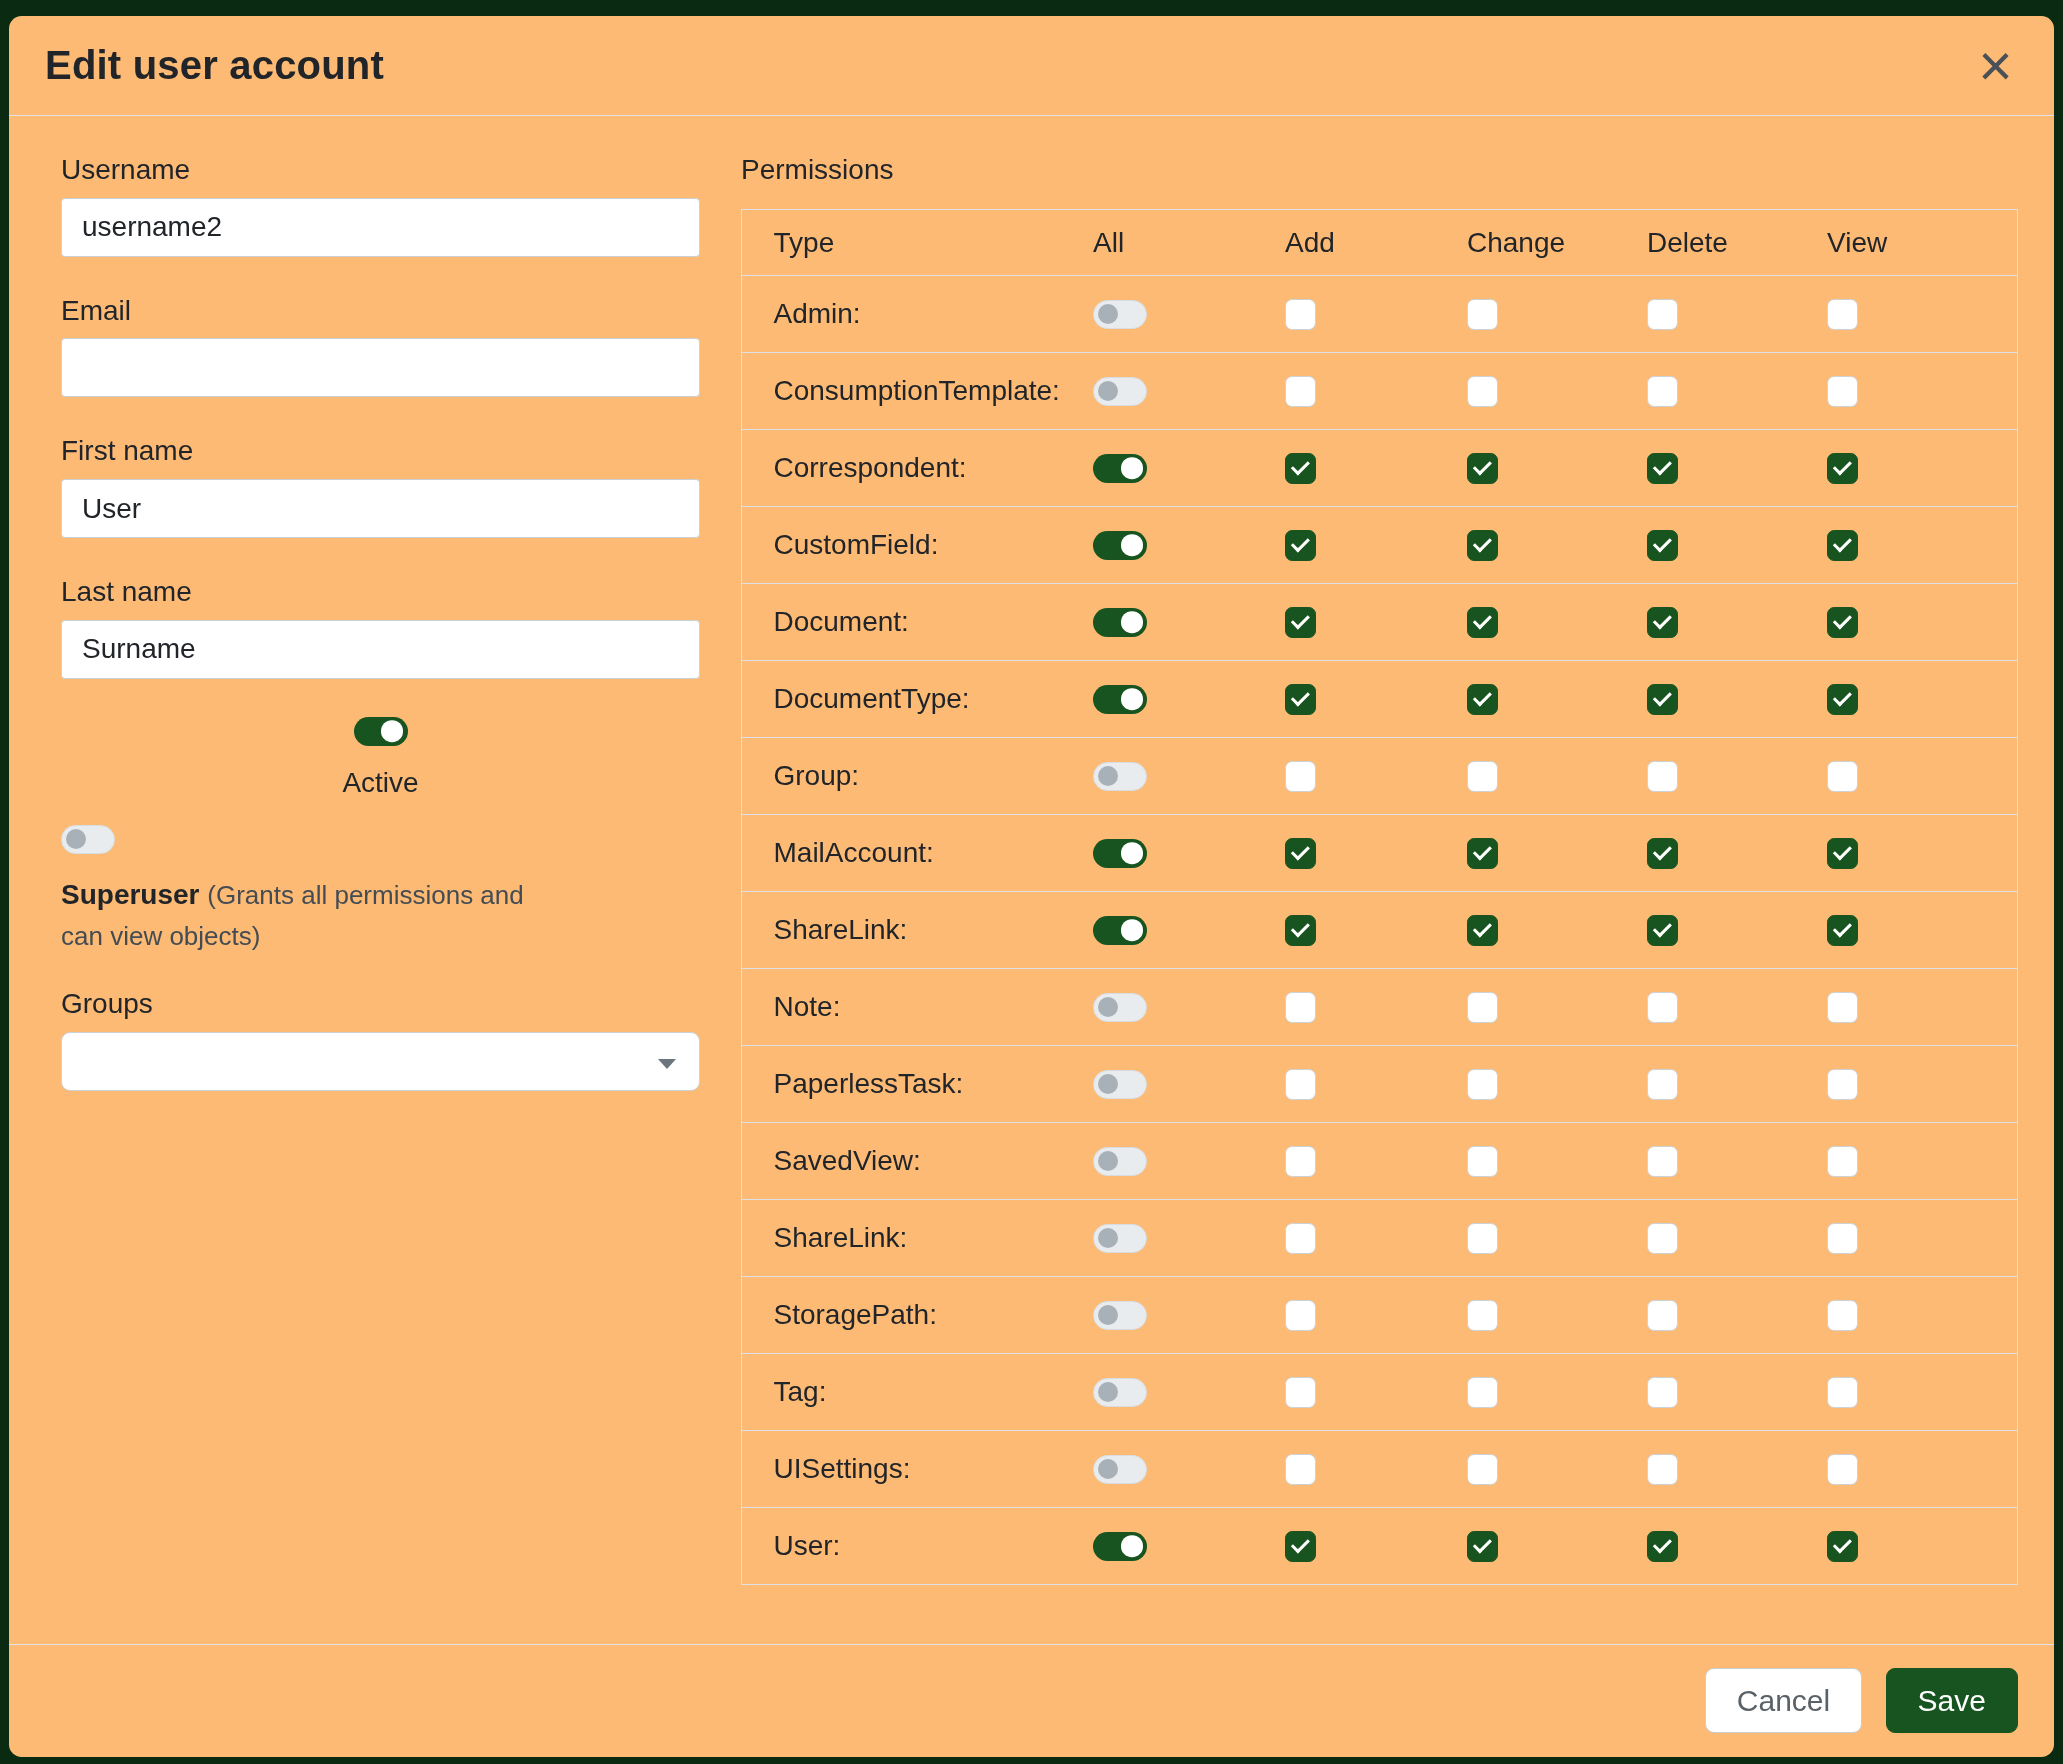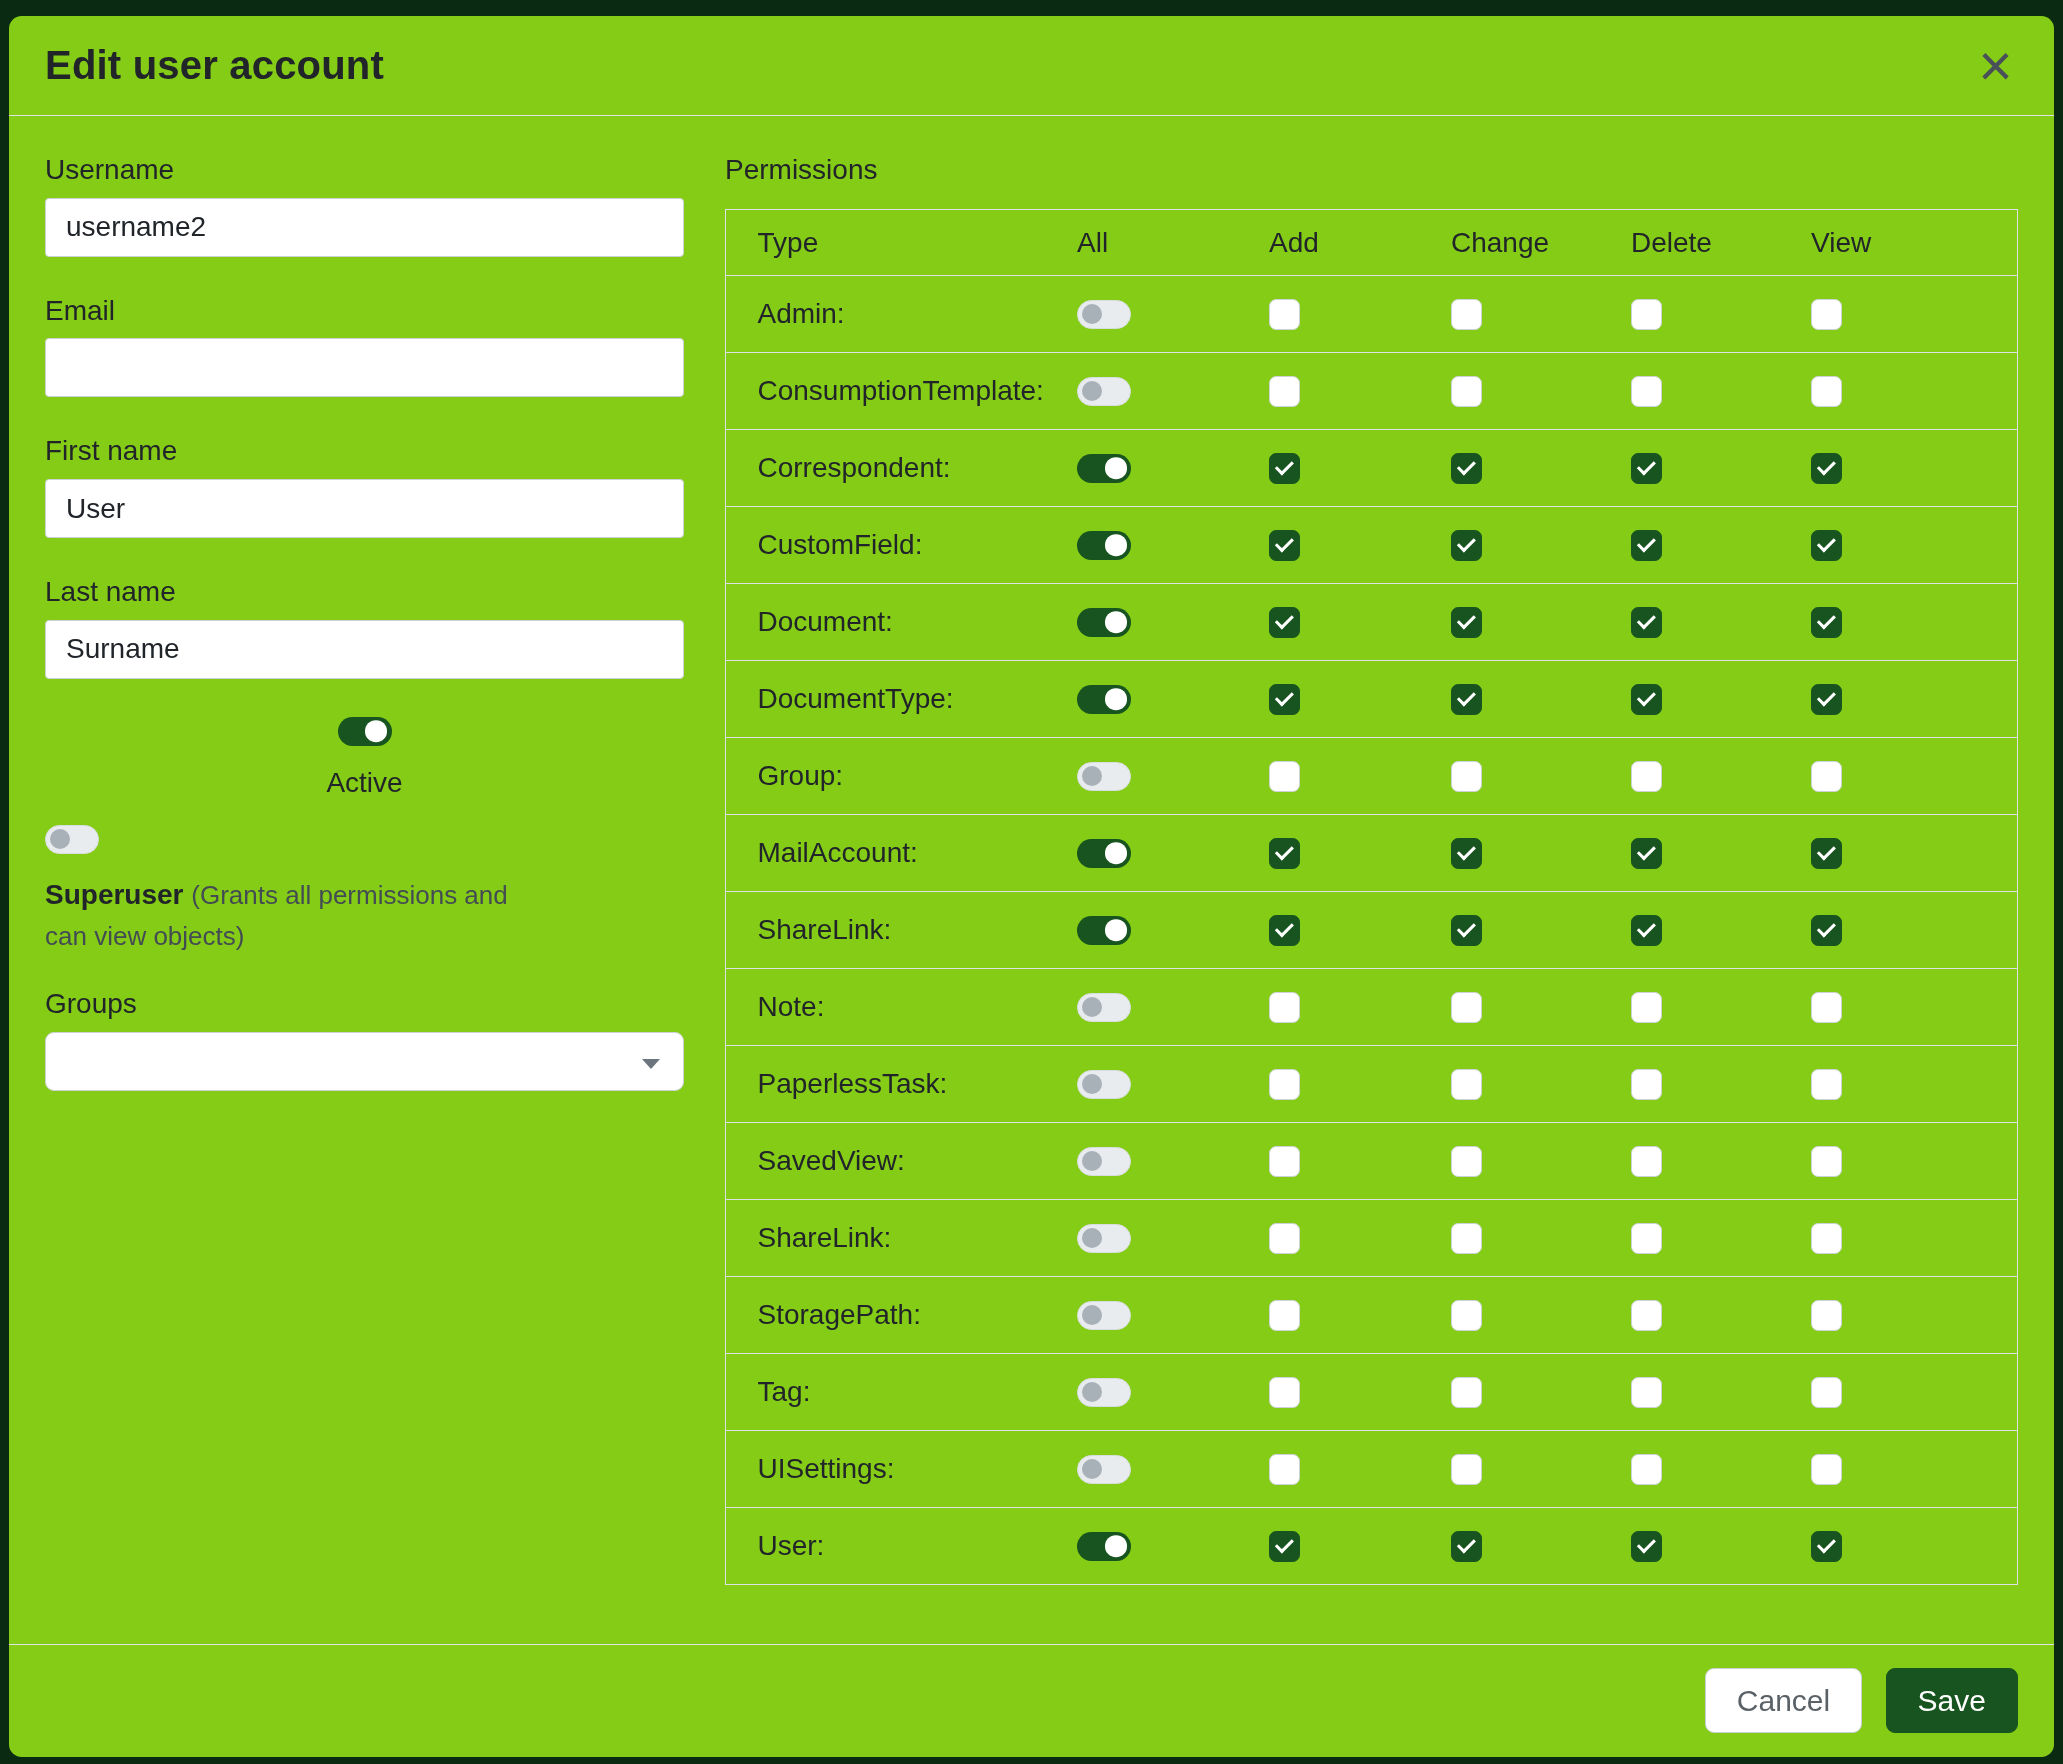--- a/index.html
+++ b/index.html
@@ -7,21 +7,21 @@
     width: 2063px; height: 1764px;
     background: #0a2b11;
     font-family: "Liberation Sans", "DejaVu Sans", sans-serif;
     color: #212529;
     position: relative;
     overflow: hidden;
   }
   .modal {
     position: absolute;
     left: 9px; right: 9px; top: 16px; bottom: 7.2px;
-    background: #84cc16;
+    background: #fdba74;
     border-radius: 12.6px;
     display: flex; flex-direction: column;
     overflow: hidden;
   }
   .modal-header {
     display: flex; justify-content: space-between; align-items: center;
     padding: 27px 36px;
     border-bottom: 1.8px solid #e0e4e8;
     flex: none;
   }
@@ -30,21 +30,21 @@
     font-size: 59px; line-height: 40px; color: #495057;
     font-weight: 300; cursor: pointer; background: none; border: none;
     padding: 0 5.4px; font-family: inherit;
   }
   .modal-body {
     flex: 1 1 auto;
     display: flex; gap: 41px;
     padding: 38px 36px 0 36px;
     overflow: hidden;
   }
-  .left-col { width: 639px; flex: none; }
+  .left-col { width: 639px; flex: none; margin-left: 16px; }
   .right-col { flex: 1 1 auto; }
 
   .form-group { margin-bottom: 38px; }
   .form-label { display: block; font-size: 28px; margin-bottom: 11.7px; color: #212529; }
   .text-input {
     width: 100%; height: 59px; box-sizing: border-box;
     border: 1.8px solid #ccd1d6; border-radius: 4px;
     padding: 0 20px; font-size: 28px; color: #212529;
     font-family: inherit; background: #fff; outline: none;
   }

